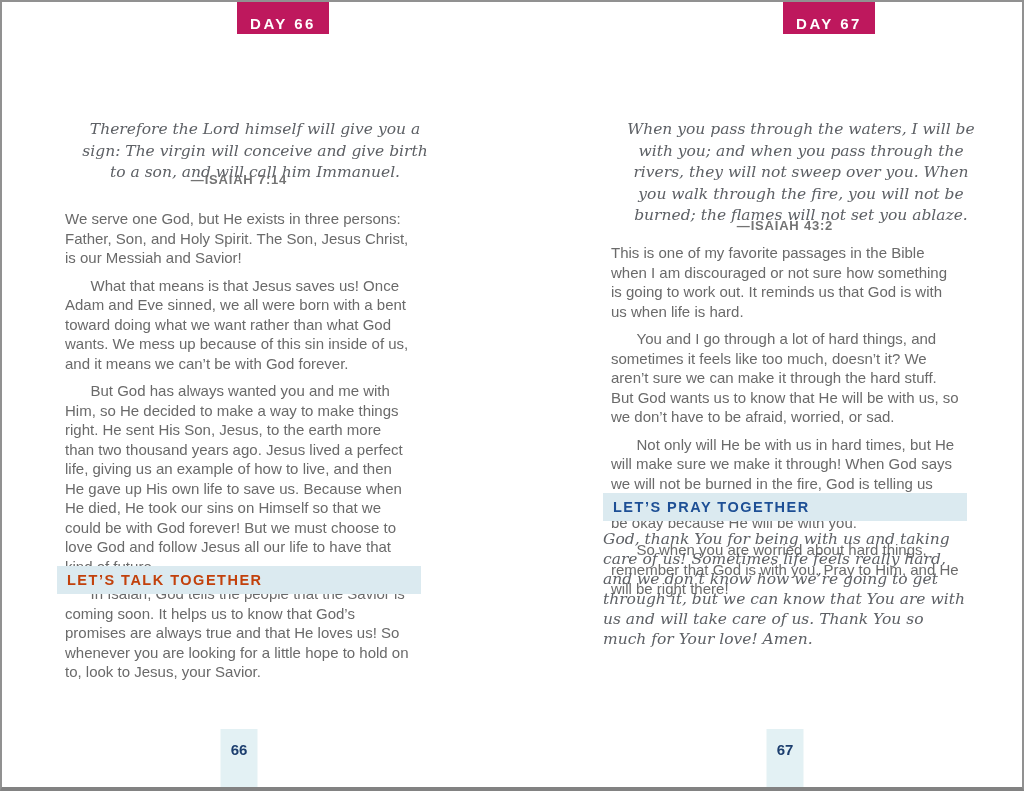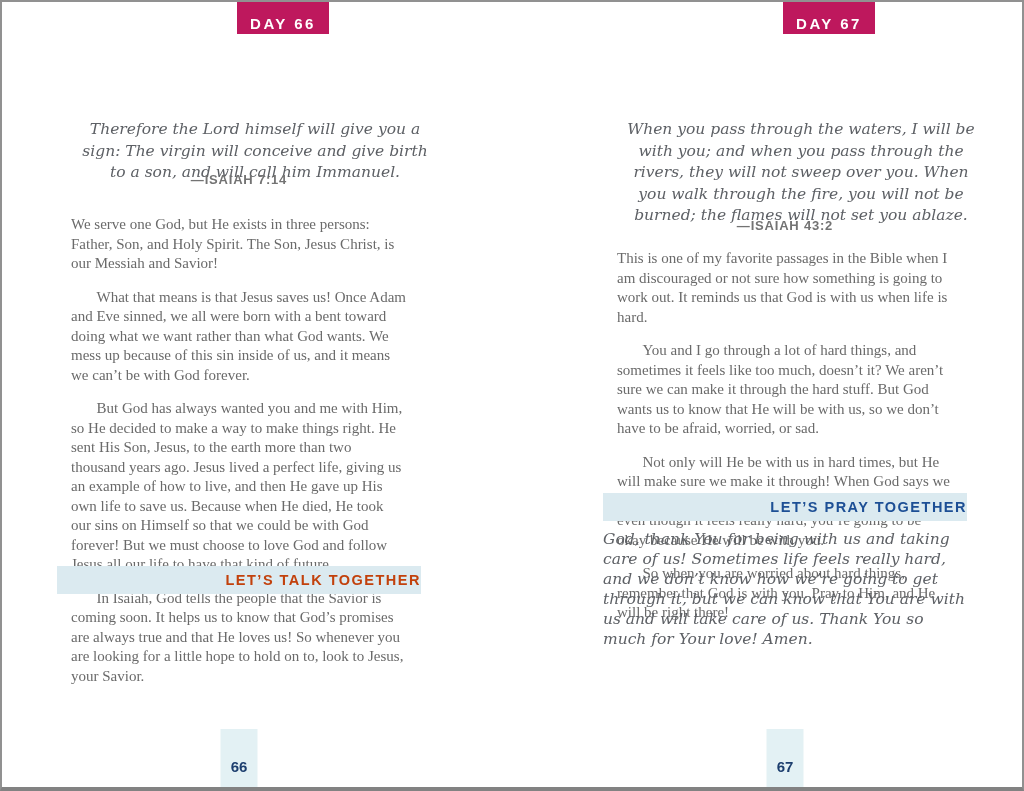--- a/index.html
+++ b/index.html
@@ -56,49 +56,49 @@
   }
   .page--left  .scripture-ref { top: 170px; }
   .page--right .scripture-ref { top: 216px; }
 
   .body-text {
     position: absolute; width: 100%;
     font-size: 15px; line-height: 19.5px; color: #6a6a6a;
   }
   .page--left  .body-text { top: 199px; }
   .page--right .body-text { top: 233px; }
-  .body-text p { margin: 14px; font-family: Liberation Serif, serif; }
+  .body-text p { margin: 8px; }
   .body-text p.indent { text-indent: 1.7em; }
 
   .section-bar {
     position: absolute; width: 100%; height: 28px;
     background: #dbeaf0;
     display: flex; align-items: center;
-    box-sizing: border-box; padding-left: 10px; justify-content: flex-end;
+    box-sizing: border-box; padding-left: 10px;
   }
   .page--left  .section-bar { top: 564px; }
   .page--right .section-bar { top: 491px; }
   .section-heading { font-weight: bold; font-size: 14.5px; letter-spacing: 1.5px; }
   .section-heading--talk { color: #c2410c; }
   .section-heading--pray { color: #1d4f95; }
 
   .section-text {
     position: absolute; width: 100%;
     font-family: "DejaVu Serif", serif; font-style: italic;
     font-size: 15.5px; line-height: 20px; color: #5d6065;
     margin: 0;
   }
   .page--left  .section-text { top: 599px; }
   .page--right .section-text { top: 527px; }
 
   .page-tab {
     position: absolute; bottom: 0; left: 50%; transform: translateX(-50%);
     width: 37px; height: 58px;
     background: #e3f1f4;
-    box-sizing: border-box; padding-top: 29px;
+    box-sizing: border-box; padding-top: 12px;
     text-align: center;
   }
   .page-tab span { color: #1c3e6e; font-weight: bold; font-size: 15px; }
 </style>
 </head>
 <body>
 
 <div class="spread">
 
   <div class="page page--left">

